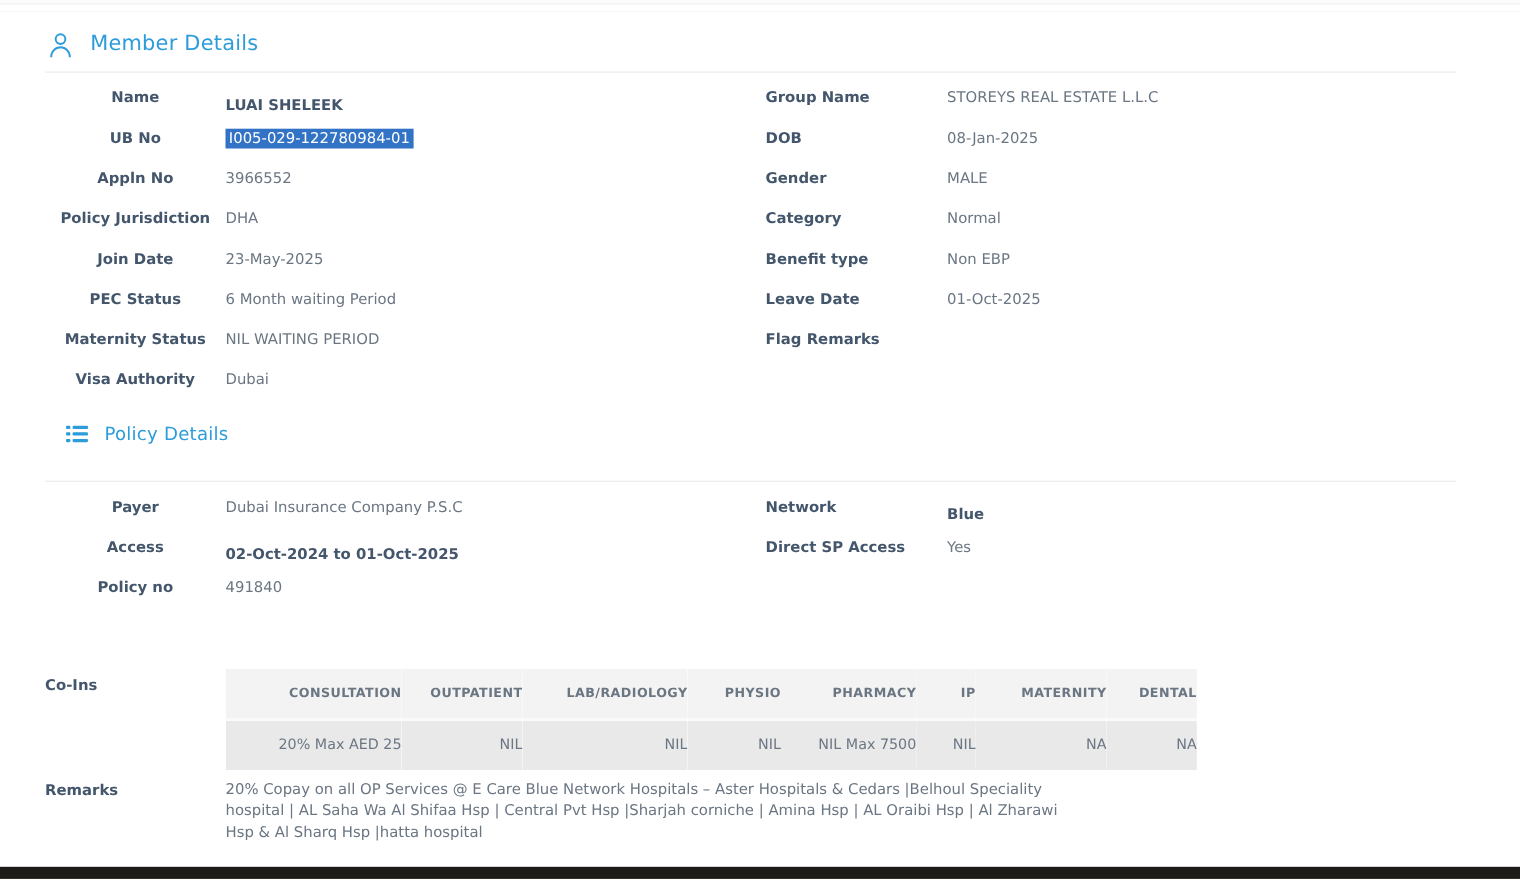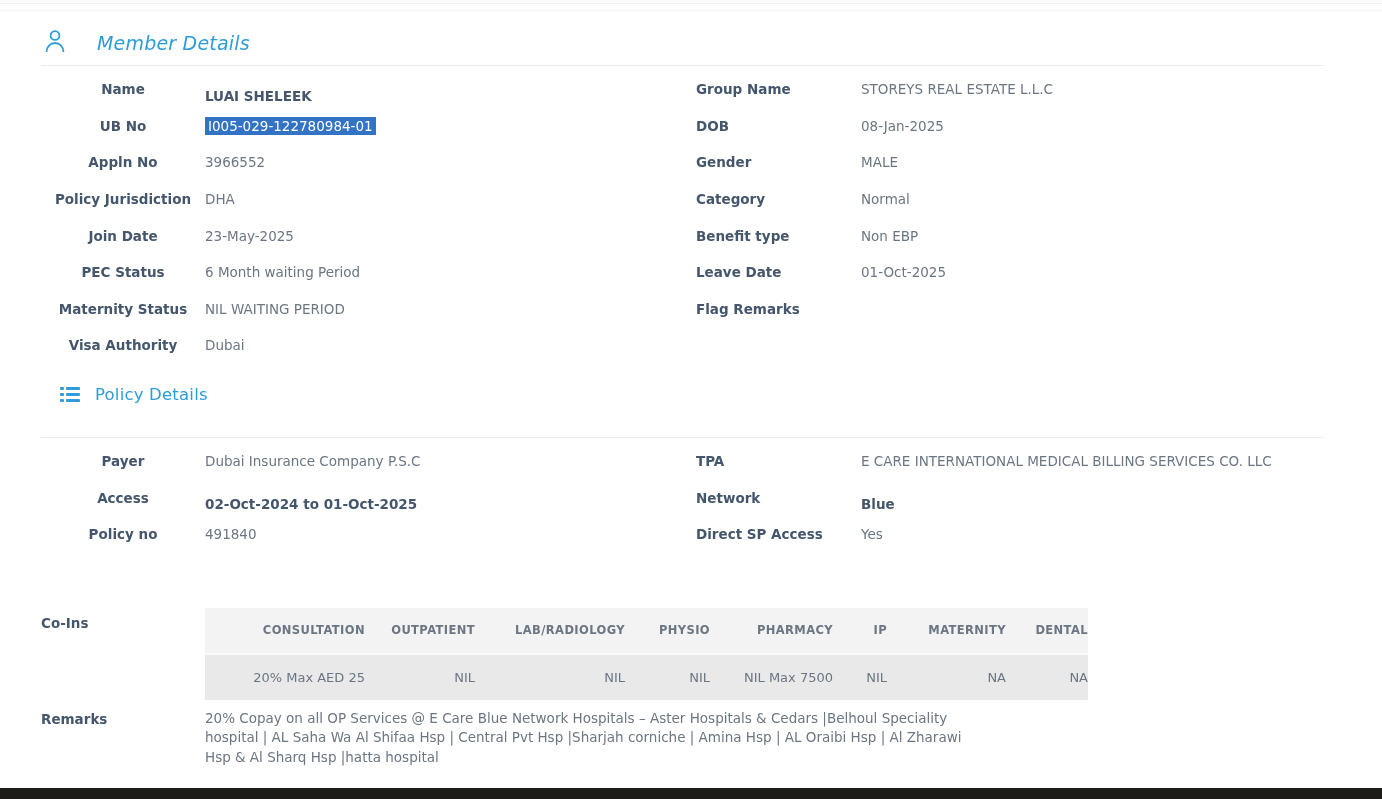--- a/index.html
+++ b/index.html
@@ -4,21 +4,21 @@
 <style>
   * { margin: 0; padding: 0; box-sizing: border-box; }
   html, body { width: 1382px; height: 799px; overflow: hidden; background: #ffffff;
     font-family: "DejaVu Sans", "Liberation Sans", sans-serif; }
 
   .top-strip-a { height: 4px; background: #fbfbfb; border-bottom: 1px solid #efefef; }
   .top-strip-b { height: 7px; border-bottom: 1px solid #f6f6f6; }
 
   .container { padding: 0 58px 0 41px; position: relative; }
 
-  .section-header { display: flex; align-items: flex-end; gap: 30px; padding: 17px 0 11px 2px; font-style: italic; }
+  .section-header { display: flex; align-items: flex-start; gap: 15px; padding: 17px 0 11px 2px; }
   .section-header .icon { width: 24px; height: 26px; display: flex; align-items: center; }
   .section-title { color: #2D9CDB; font-size: 19px; letter-spacing: 0.2px; }
 
   .section-divider { border-bottom: 1px solid #eaeaea; }
 
   .fields-grid { display: flex; padding-top: 5px; }
   .fcol-left { width: 655px; text-align: center; }
   .fcol-right { flex: 1; }
   .frow { height: 36.6px; display: flex; align-items: center; }
   .flabel { width: 164px; flex: none; font-size: 13.5px; font-weight: bold; color: #44566C; }
@@ -158,24 +158,20 @@
       <div class="frow">
         <div class="flabel">Access</div>
         <div class="fvalue bold">02-Oct-2024 to 01-Oct-2025</div>
       </div>
       <div class="frow">
         <div class="flabel">Policy no</div>
         <div class="fvalue">491840</div>
       </div>
     </div>
     <div class="fcol-right">
-      <div class="frow">
-        <div class="flabel">TPA</div>
-        <div class="fvalue">E CARE INTERNATIONAL MEDICAL BILLING SERVICES CO. LLC</div>
-      </div>
       <div class="frow">
         <div class="flabel">Network</div>
         <div class="fvalue bold">Blue</div>
       </div>
       <div class="frow">
         <div class="flabel">Direct SP Access</div>
         <div class="fvalue">Yes</div>
       </div>
     </div>
   </div>

